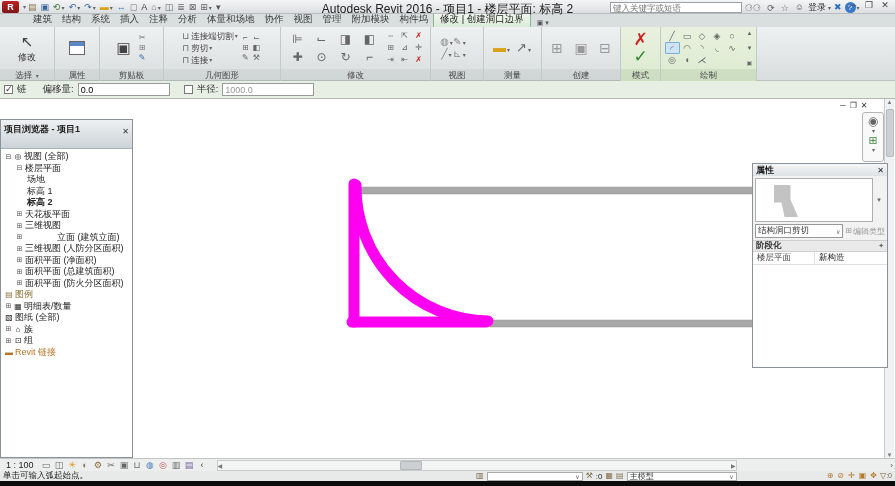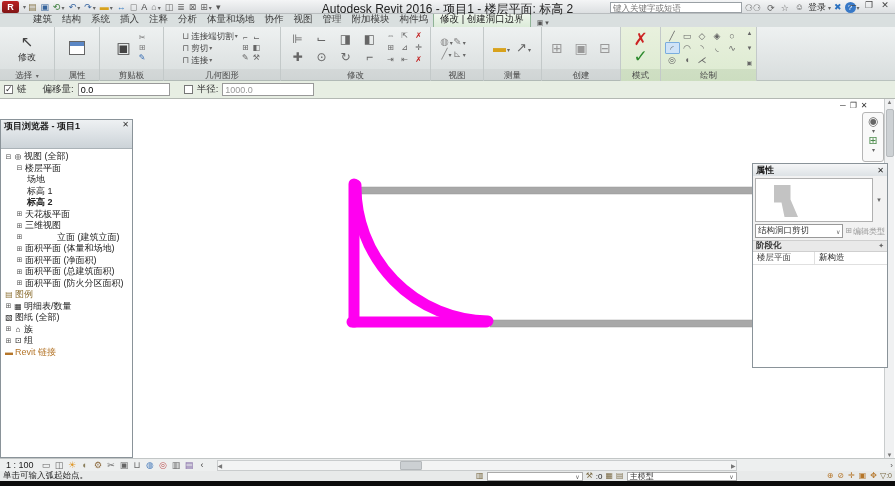--- a/index.html
+++ b/index.html
@@ -56,21 +56,21 @@
 
 #canvas{left:0;top:99px;width:884px;height:359px;background:#fff;z-index:1}
 #view-winctl{left:840px;top:101px;z-index:6;display:flex;gap:4px}
 #view-winctl span{font-size:8px;color:#333}
 #navbar{left:862px;top:112px;width:22px;height:50px;background:rgba(248,248,248,0.9);border:1px solid #b5b5b5;border-radius:3px;z-index:6;display:flex;flex-direction:column;align-items:center;padding-top:2px}
 #navbar .gi{width:16px}
 #vscroll{left:884px;top:99px;width:10px;height:359px;background:#f0f1f2;border-left:1px solid #c9cccd;z-index:2;display:flex;flex-direction:column;align-items:center;justify-content:space-between;font-size:6px;color:#777}
 #vthumb{width:8px;height:48px;background:#cdd1d4;border:1px solid #b6babd;border-radius:2px;margin-top:4px}
 
 #browser{left:0;top:119px;width:133px;height:339px;background:#fff;border:1px solid #8a9399;z-index:10;display:flex;flex-direction:column}
-#browser-title{height:29px;background:linear-gradient(#eef1f3,#ccd3d8);border-bottom:1px solid #aab2b7;display:flex;align-items:flex-start;padding:0 3px;font-size:9px;font-weight:bold;color:#222}
+#browser-title{height:29px;background:linear-gradient(#eef1f3,#ccd3d8);border-bottom:1px solid #aab2b7;display:flex;align-items:flex-end;padding:12px 3px;font-size:9px;font-weight:bold;color:#222}
 #browser-title .x{margin-left:auto;font-size:8px;color:#333}
 #tree{flex:1;overflow:hidden;padding-top:2px}
 .trow{display:flex;align-items:center;height:11.5px;font-size:9px;color:#222;white-space:nowrap}
 .tglyph{font-size:7px;color:#555;width:9px;text-align:center}
 .ticon{font-size:8px;width:10px;text-align:center}
 .tlabel{padding-left:1px}
 #props{left:752px;top:163px;width:136px;height:205px;background:#f2f2f2;border:1px solid #8a9399;z-index:10;display:flex;flex-direction:column}
 #props-title{height:12px;display:flex;align-items:center;padding:0 3px;font-size:9px;font-weight:bold;color:#222;background:linear-gradient(#f5f6f7,#dde2e5)}
 #props-title .x{margin-left:auto;font-size:8px}
 #type-preview-row{display:flex;padding:2px 2px 1px 2px}
@@ -432,21 +432,21 @@
         <span class="tlabel">三维视图</span>
       </div>
       <div class="trow" style="padding-left: 14px; gap: 32px;">
         <span class="tglyph">⊞</span>
 
         <span class="tlabel">立面 (建筑立面)</span>
       </div>
       <div class="trow" style="padding-left: 14px;">
         <span class="tglyph">⊞</span>
 
-        <span class="tlabel">面积平面 (体量和场地)</span>
+        <span class="tlabel">三维视图 (人防分区面积)</span>
       </div>
       <div class="trow" style="padding-left: 14px;">
         <span class="tglyph">⊞</span>
 
         <span class="tlabel">面积平面 (净面积)</span>
       </div>
       <div class="trow" style="padding-left: 14px;">
         <span class="tglyph">⊞</span>
 
         <span class="tlabel">面积平面 (总建筑面积)</span>

